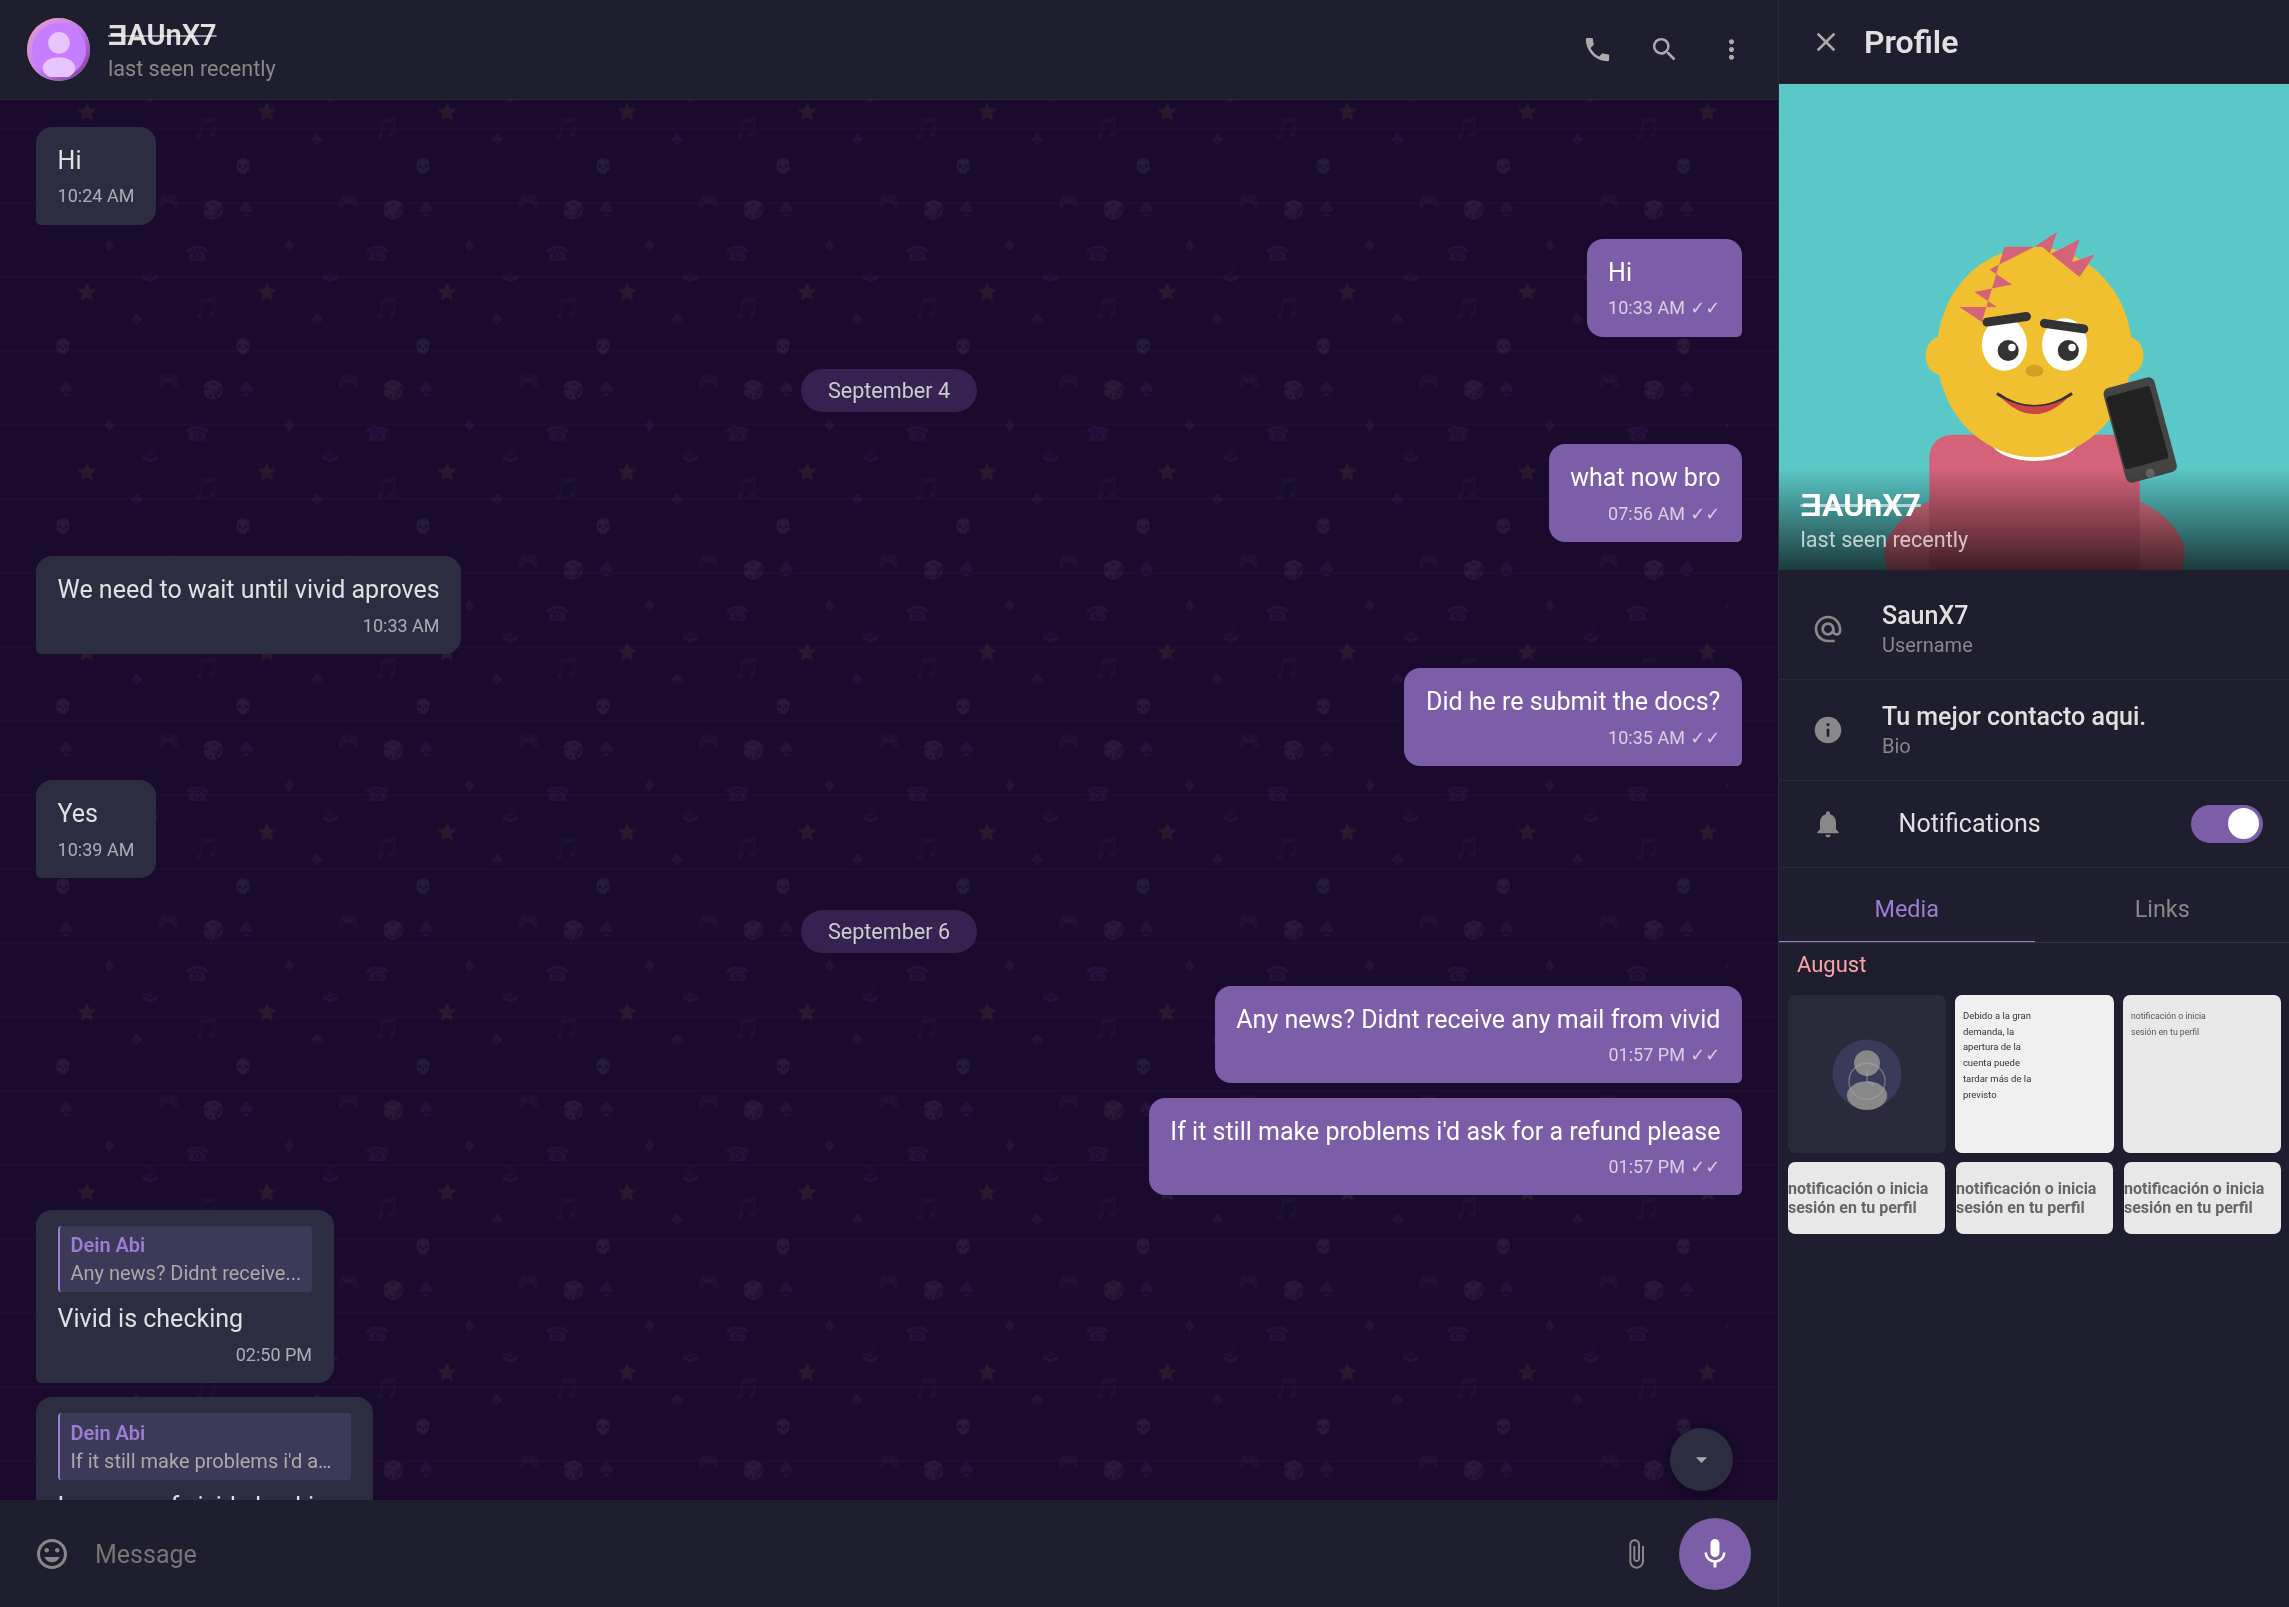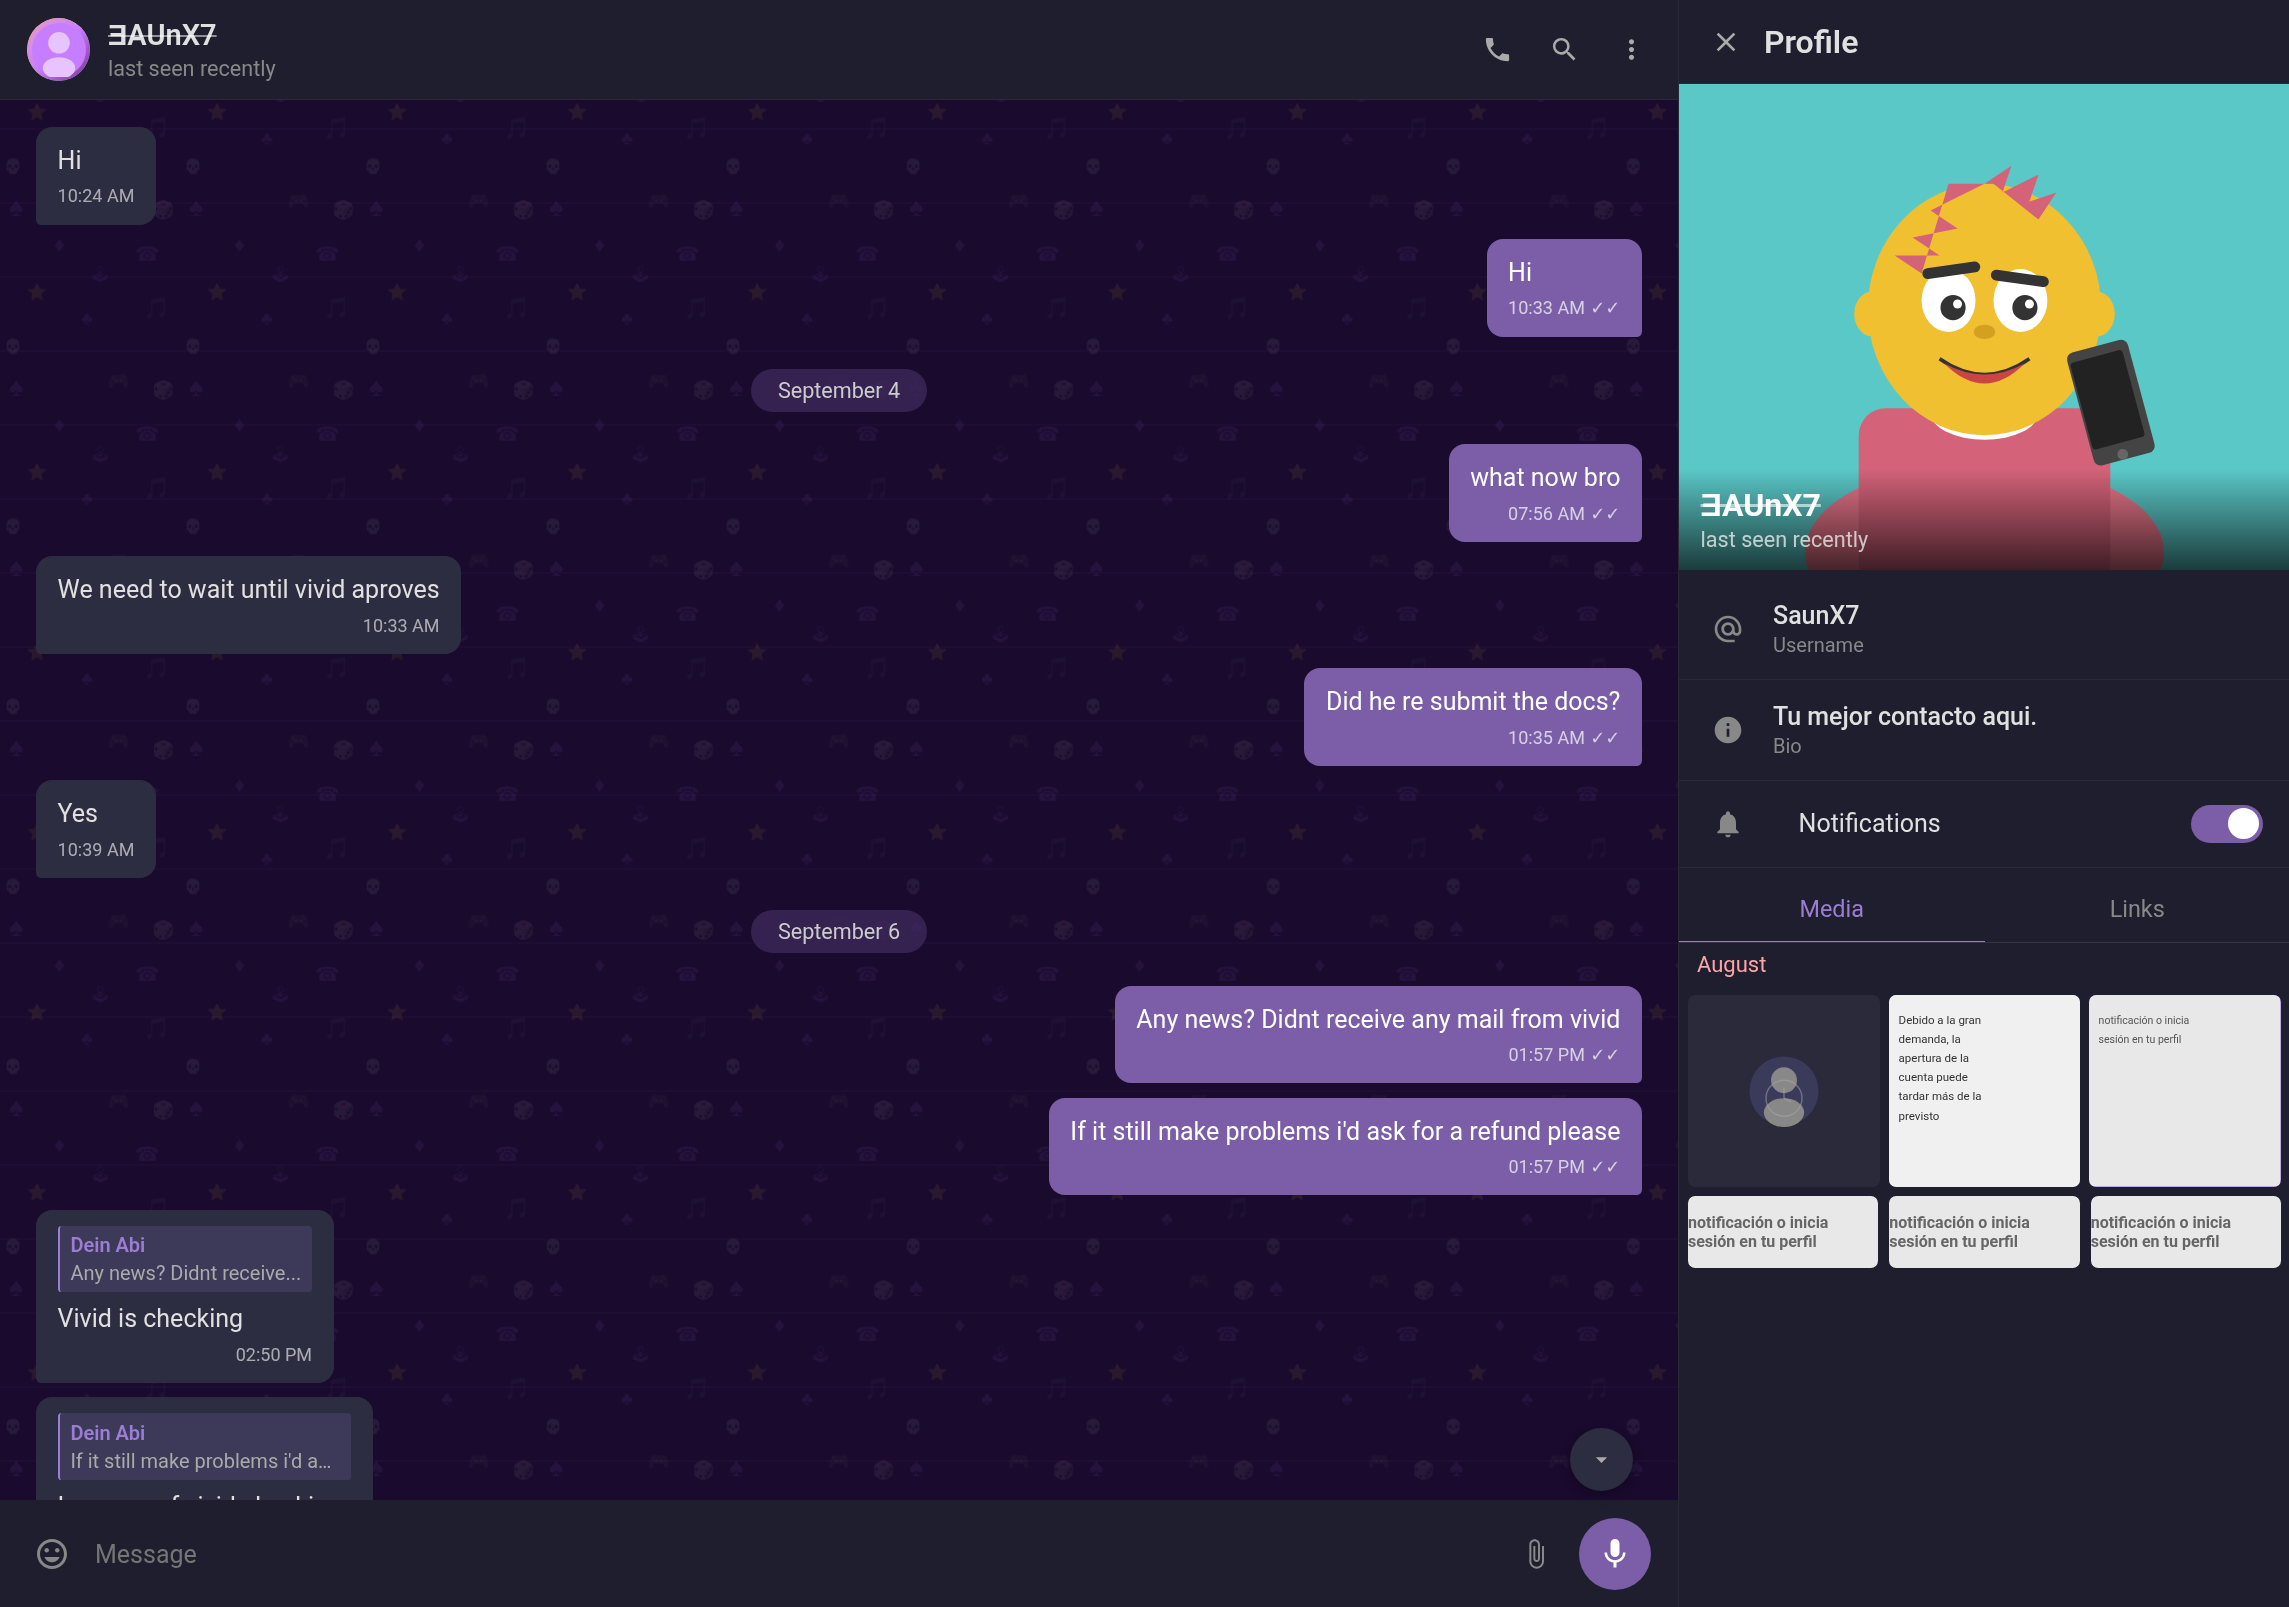--- a/index.html
+++ b/index.html
@@ -292,21 +292,21 @@
       justify-content: center;
       color: #aaa;
       font-size: 25px;
       z-index: 20;
       cursor: pointer;
       box-shadow: 0 3.6px 10.8px rgba(0,0,0,0.3);
     }
 
     
     .profile-panel {
-      width: 612px;
+      width: 512px;
       background: #1e1e2e;
       display: flex;
       flex-direction: column;
       overflow-y: auto;
       border-left: 0.9px solid rgba(255,255,255,0.05);
     }
 
     .profile-header {
       display: flex;
       align-items: center;
@@ -374,21 +374,21 @@
     }
 
     .profile-info-section {
       padding: 9px 0;
     }
 
     .profile-info-row {
       display: flex;
       align-items: center;
       padding: 21.6px 27px;
-      gap: 24px;
+      gap: 33px;
       border-bottom: 0.9px solid rgba(255,255,255,0.05);
     }
 
     .info-icon {
       width: 43px;
       height: 43px;
       display: flex;
       align-items: center;
       justify-content: center;
       color: #888;

